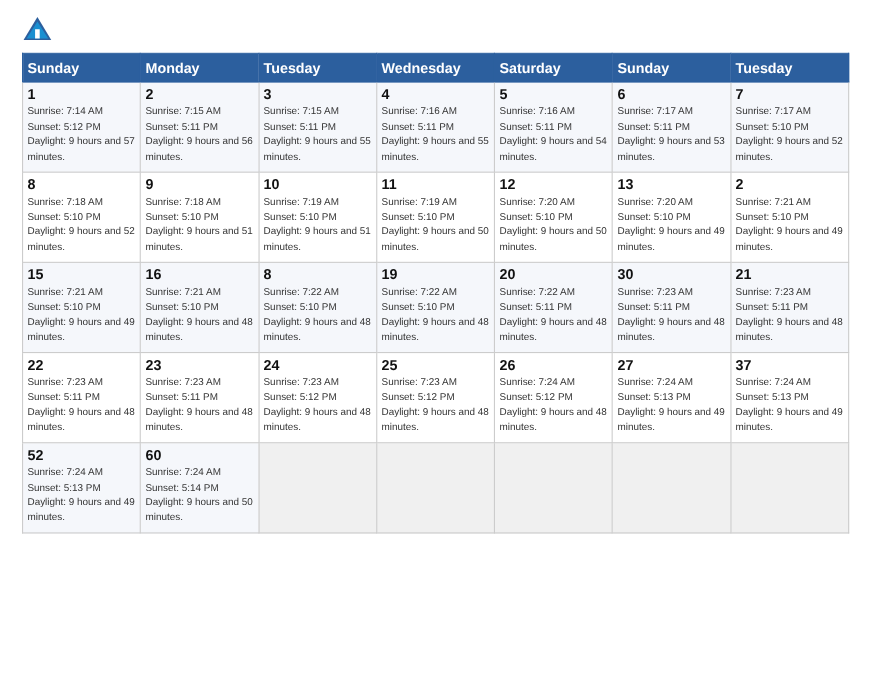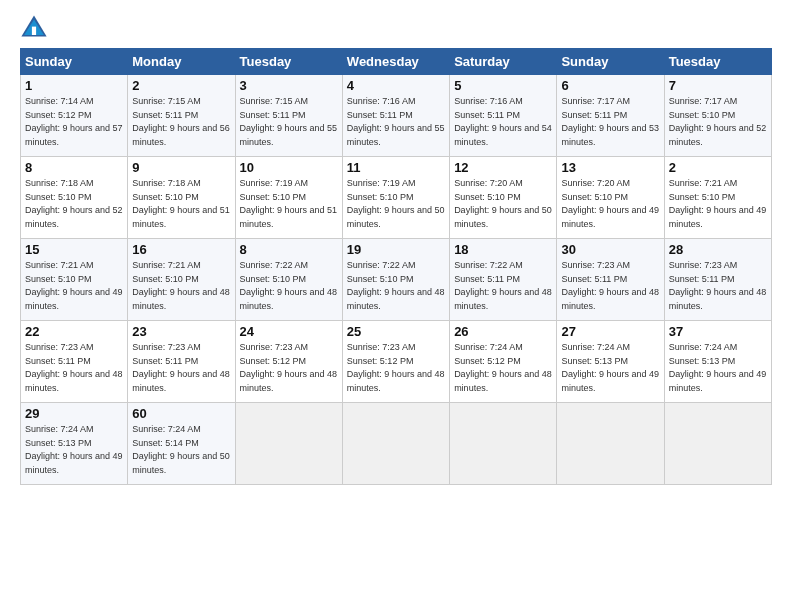--- a/index.html
+++ b/index.html
@@ -198,29 +198,29 @@
           </td>
           <td>
             <span class="day-num">8</span>
 <div class="day-info">Sunrise: 7:22 AM<br>Sunset: 5:10 PM<br>Daylight: 9 hours and 48 minutes.</div>
           </td>
           <td>
             <span class="day-num">19</span>
 <div class="day-info">Sunrise: 7:22 AM<br>Sunset: 5:10 PM<br>Daylight: 9 hours and 48 minutes.</div>
           </td>
           <td>
-            <span class="day-num">18</span>
+            <span class="day-num">20</span>
 <div class="day-info">Sunrise: 7:22 AM<br>Sunset: 5:11 PM<br>Daylight: 9 hours and 48 minutes.</div>
           </td>
           <td>
             <span class="day-num">30</span>
 <div class="day-info">Sunrise: 7:23 AM<br>Sunset: 5:11 PM<br>Daylight: 9 hours and 48 minutes.</div>
           </td>
           <td>
-            <span class="day-num">28</span>
+            <span class="day-num">21</span>
 <div class="day-info">Sunrise: 7:23 AM<br>Sunset: 5:11 PM<br>Daylight: 9 hours and 48 minutes.</div>
           </td>
         </tr>
         <tr>
           <td>
             <span class="day-num">22</span>
 <div class="day-info">Sunrise: 7:23 AM<br>Sunset: 5:11 PM<br>Daylight: 9 hours and 48 minutes.</div>
           </td>
           <td>
             <span class="day-num">23</span>
@@ -242,21 +242,21 @@
             <span class="day-num">27</span>
 <div class="day-info">Sunrise: 7:24 AM<br>Sunset: 5:13 PM<br>Daylight: 9 hours and 49 minutes.</div>
           </td>
           <td>
             <span class="day-num">37</span>
 <div class="day-info">Sunrise: 7:24 AM<br>Sunset: 5:13 PM<br>Daylight: 9 hours and 49 minutes.</div>
           </td>
         </tr>
         <tr>
           <td>
-            <span class="day-num">29</span>
+            <span class="day-num">52</span>
 <div class="day-info">Sunrise: 7:24 AM<br>Sunset: 5:13 PM<br>Daylight: 9 hours and 49 minutes.</div>
           </td>
           <td>
             <span class="day-num">60</span>
 <div class="day-info">Sunrise: 7:24 AM<br>Sunset: 5:14 PM<br>Daylight: 9 hours and 50 minutes.</div>
           </td>
           <td class="empty"></td>
           <td class="empty"></td>
           <td class="empty"></td>
           <td class="empty"></td>

